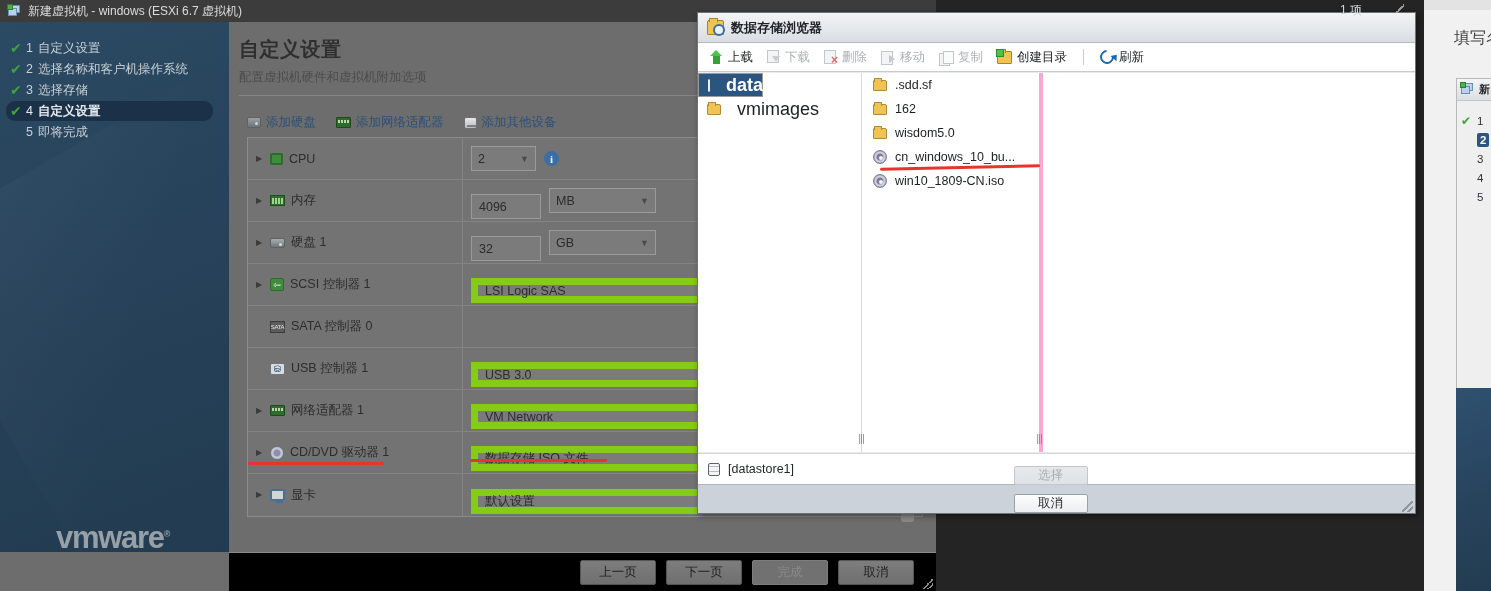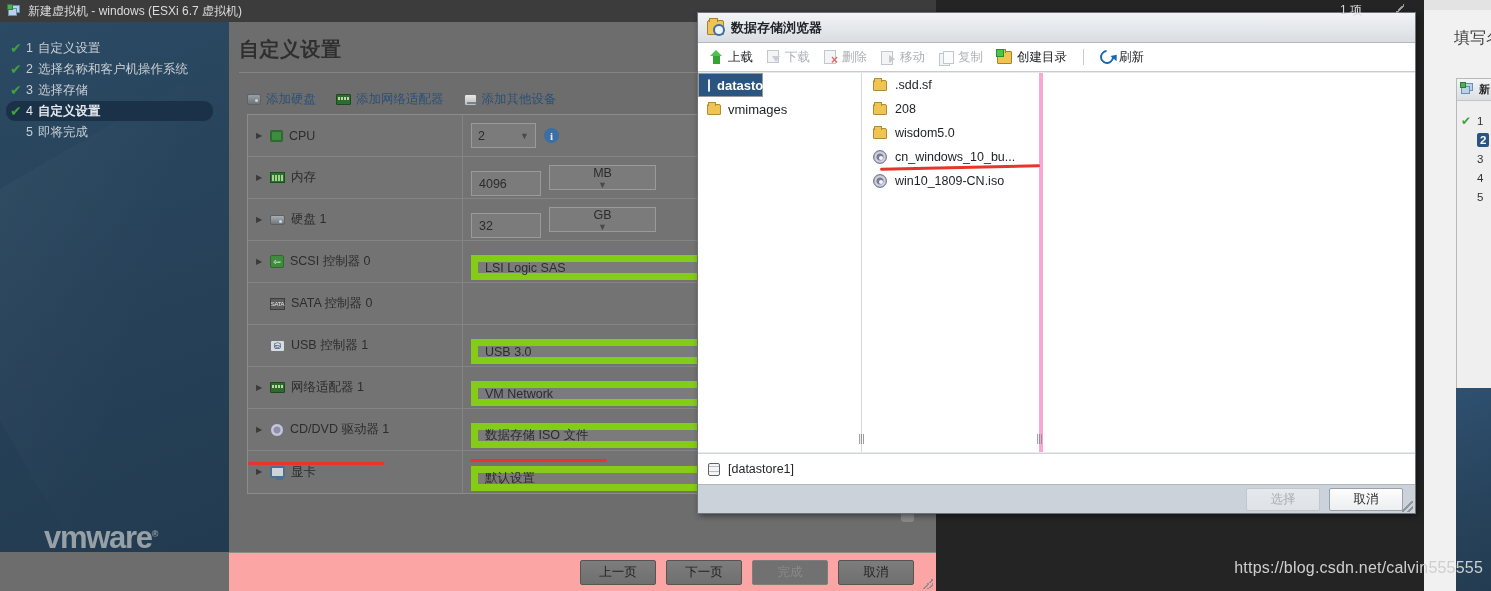--- a/index.html
+++ b/index.html
@@ -60,21 +60,21 @@
     width:16px; display:inline-block; color:#3ea33e; font-size:14px; font-weight:bold;
     line-height:14px; text-align:left;
   }
   .step .num { margin-right:5px; }
   .step.active {
     background:#1a3148; border-radius:9px; color:#e4e9ee;
     padding-left:4px; margin-right:16px;
   }
   .step.active .lbl { font-weight:bold; }
   #vmware-logo {
-    position:absolute; left:44px; top:498px;
+    position:absolute; left:56px; top:498px;
     font-size:31px; font-weight:bold; letter-spacing:-1.3px;
     color:#97a0a6; font-family:"Liberation Sans", sans-serif;
   }
   #vmware-logo sup { font-size:9px; vertical-align:super; }
 
   
   #content {
     position:absolute; left:229px; top:22px; width:707px; height:530px;
     background:#6d6d6d;
   }
@@ -122,21 +122,21 @@
     height:25px; background:#7b7b7b; border:1px solid #9a9a9a;
     display:flex; align-items:center; padding:0 7px; color:#2c2c2c; font-size:12.5px;margin-top:12px;
   }
   .fld.num { width:70px; }
   .fld.wide { flex:1; border:7px solid #84cc16; }
   .sel {
     height:25px; width:65px; background:#7b7b7b; border:1px solid #9a9a9a;
     display:flex; align-items:center; justify-content:space-between; padding:0 6px;
     color:#2c2c2c; font-size:12.5px;
   }
-  .sel.wide2 { width:107px;flex-direction:column; }
+  .sel.wide2 { width:107px; }
   .sel .chev { font-size:9px; color:#4a4a4a; }
   .info-i {
     width:15px;height:15px;border-radius:50%;background:#3a6ea5;color:#e8eef5;
     font-size:11px;font-weight:bold;display:flex;align-items:center;justify-content:center;
     font-family:"Liberation Serif", serif;
   }
 
   
   .i-cpu{width:13px;height:12px;background:#3f8c3f;border:2px solid #2c6b2c;border-radius:2px;}
   .i-mem{width:15px;height:11px;background:#2f6f2f;border:1px solid #1f4d1f;position:relative;}
@@ -153,21 +153,21 @@
      color:#2b4a6f;font-size:9px;display:flex;align-items:center;justify-content:center;}
   .i-cd{width:14px;height:14px;border-radius:50%;
      background:radial-gradient(circle at 50% 50%, #8e8fa8 0 3px, #c4c6d8 4px 6px, #9a9cb4 7px);
      border:1px solid #6e7086;}
   .i-gpu{width:15px;height:12px;background:#cfd4d7;border:2px solid #4a6f94;border-radius:2px;position:relative;}
   .i-gpu:after{content:"";position:absolute;left:4px;bottom:-4px;width:7px;height:3px;background:#4a6f94;}
 
   
   #wfooter {
     position:absolute; left:229px; top:552px; width:707px; height:39px;
-    background:#fca5a5; border-top:1px solid #8b8b8b;
+    background:#000000; border-top:1px solid #8b8b8b;
     display:flex; align-items:center; justify-content:flex-end; gap:10px; padding-right:22px;
   }
   .wbtn {
     min-width:76px; height:25px; background:linear-gradient(#7d7d7d,#6f6f6f);
     border:1px solid #555; color:#1f1f1f; font-size:12.5px;
     display:flex; align-items:center; justify-content:center; border-radius:2px;
   }
   .wbtn.disabled { color:#8a8a8a; border-color:#7d7d7d; background:#717171; }
   #wresize {
     position:absolute; right:3px; bottom:2px; width:10px; height:10px;
@@ -253,22 +253,22 @@
     display:flex; background:#fff;
   }
   #col-ds { width:164px; border-right:1px solid #d6d9dc; position:relative; }
   #col-files { width:181px; border-right:4px solid #f9a8d4; position:relative; }
   #col-detail { flex:1; position:relative; }
   .colsplit {
     position:absolute; bottom:8px; right:-4px; width:8px; height:12px;
     color:#8c8f93; font-size:11px; letter-spacing:-1px; line-height:12px; text-align:center;
   }
   .ds-row {
-    height:24px; display:flex; align-items:center; gap:7px; padding-left:9px;
-    font-size:13px; color:#1d1f22; white-space:nowrap;
+    height:24px; display:flex; align-items:center; gap:16px; padding-left:9px;
+    font-size:18px; color:#1d1f22; white-space:nowrap;
   }
   .ds-row.sel { background:#2a5580; color:#fff; font-weight:bold; }
   .ico-dstore {
     width:12px;height:13px;border:1px solid #5e6367;border-radius:2px;
     background:repeating-linear-gradient(#f4f5f6 0 2px,#b9bdc1 2px 3px,#f4f5f6 3px 5px);
   }
   .ds-row.sel .ico-dstore { border-color:#eaeef2; }
   .ico-folder {
     width:14px;height:11px;background:#f0c453;border:1px solid #b08c34;border-radius:1px 2px 1px 1px;
     position:relative;
@@ -289,21 +289,21 @@
 
   #dlg-path {
     position:absolute; left:0; top:440px; width:717px; height:31px;
     background:#fff; border-top:1px solid #d2d5d8;
     display:flex; align-items:center; gap:8px; padding-left:10px;
     font-size:12.5px; color:#23262a;
   }
   #dlg-footer {
     position:absolute; left:0; top:471px; width:717px; height:29px;
     background:#ccd2d9; border-top:1px solid #b2b8bf;
-    display:flex; align-items:center; justify-content:flex-end; gap:9px; padding-right:12px;
+    display:flex; align-items:center; justify-content:flex-end; gap:9px; padding-right:12px;flex-direction:column;
   }
   .dbtn {
     min-width:74px; height:23px; font-size:12.5px; border-radius:2px;
     display:flex; align-items:center; justify-content:center;
     background:linear-gradient(#fdfdfd,#eceef0); border:1px solid #9aa0a6; color:#1d1f22;
   }
   .dbtn.disabled { background:linear-gradient(#e6e9ec,#dfe2e6); border-color:#c2c7cc; color:#a8adb2; }
   #dlg-resize {
     position:absolute; right:2px; bottom:1px; width:11px; height:11px;
     background:
@@ -401,20 +401,21 @@
         </div>
       </div>
       <div id="vmware-logo">
         <span>vmware</span><sup>®</sup>
       </div>
     </div>
 
     <div id="content">
       <div id="content-head">
         <div id="page-title">自定义设置</div>
+        <div id="page-sub">配置虚拟机硬件和虚拟机附加选项</div>
       </div>
       <div id="head-rule"></div>
 
       <div id="devtoolbar">
         <div class="dev-act">
           <span class="ico ico-hdd"></span>
           <span class="t">添加硬盘</span>
         </div>
         <div class="dev-act">
           <span class="ico ico-nic"></span>
@@ -474,21 +475,21 @@
               <span>GB</span>
               <span class="chev">▼</span>
             </div>
           </div>
         </div>
 
         <div class="drow">
           <div class="dlabel">
             <span class="caret">▶</span>
             <span class="ico i-scsi">⇦</span>
-            <span>SCSI 控制器 0</span>
+            <span>SCSI 控制器 1</span>
           </div>
           <div class="dval">
             <div class="fld wide">
               <span>LSI Logic SAS</span>
             </div>
           </div>
         </div>
 
         <div class="drow">
           <div class="dlabel">
@@ -621,21 +622,21 @@
         <div class="colsplit">|||</div>
       </div>
 
       <div id="col-files">
         <div class="f-row">
           <span class="ico-folder"></span>
           <span>.sdd.sf</span>
         </div>
         <div class="f-row">
           <span class="ico-folder"></span>
-          <span>208</span>
+          <span>162</span>
         </div>
         <div class="f-row">
           <span class="ico-folder"></span>
           <span>wisdom5.0</span>
         </div>
         <div class="f-row">
           <span class="ico-iso"></span>
           <span>cn_windows_10_bu...</span>
         </div>
         <div class="f-row">
@@ -697,15 +698,14 @@
         </div>
         <div class="rw-step">
           <span class="rchk"></span>
           <span class="rnum">5</span>
         </div>
       </div>
     </div>
     <div id="rw-blue"></div>
   </div>
 
-  <div id="watermark">https://blog.csdn.net/calvin555555</div>
 
 </div>
 
 </body></html>

